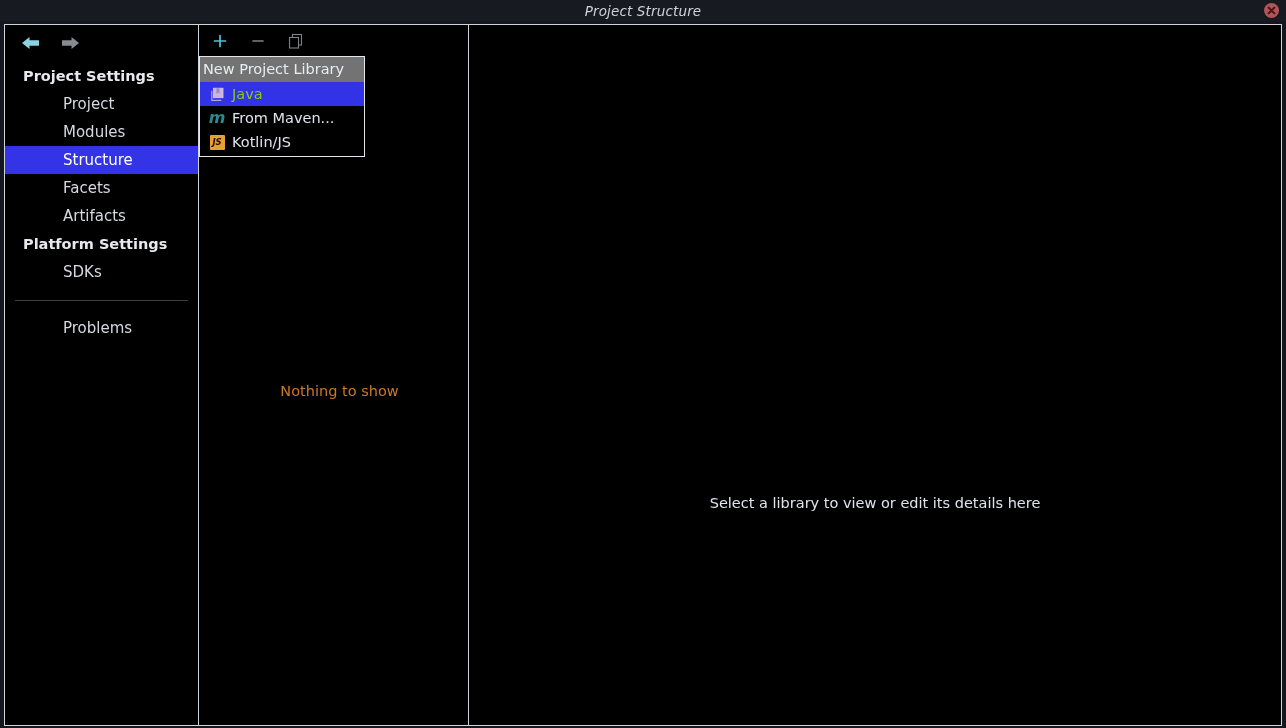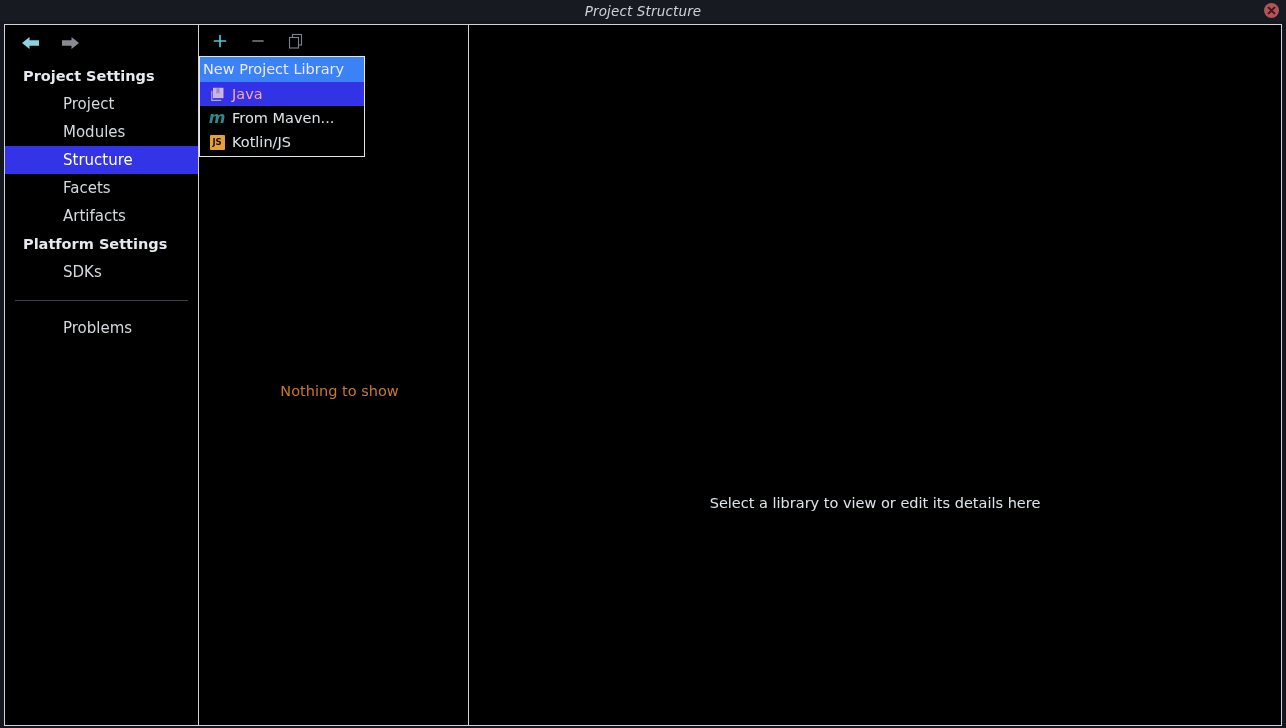--- a/index.html
+++ b/index.html
@@ -179,41 +179,41 @@
     left: 199px;
     top: 56px;
     width: 166px;
     background: #000000;
     border: 1px solid #e3e7ea;
     box-sizing: border-box;
     z-index: 40;
     padding-bottom: 2px;
   }
   .popup-header {
-    background: #3b82f6;
+    background: #737373;
     color: #e9ecf1;
     font-size: 14.5px;
     line-height: 25px;
     height: 25px;
     text-align: center;
     padding-right: 17px;
   }
   .popup-item {
     display: flex;
     align-items: center;
     height: 24px;
     padding-left: 9px;
     font-size: 14.5px;
     color: #dfe4e9;
     cursor: pointer;
     gap: 7px;
   }
   .popup-item.selected {
     background: #3232e6;
-    color: #fca5a5;
+    color: #84cc16;
   }
   .popup-icon {
     width: 16px;
     height: 16px;
     display: flex;
     align-items: center;
     justify-content: center;
     flex: 0 0 16px;
   }
   .popup-icon svg { display: block; }
@@ -223,20 +223,21 @@
     background: #e8a033;
     color: #17110a;
     font-size: 8.5px;
     font-weight: bold;
     font-family: "DejaVu Sans", "Liberation Sans", sans-serif;
     display: flex;
     align-items: center;
     justify-content: center;
     border-radius: 1px;
     letter-spacing: -0.2px;
+    font-style: italic;
   }
   .maven-m {
     color: #2b8a8f;
     font-size: 16px;
     font-style: italic;
     font-weight: bold;
     line-height: 14px;
   }
 </style>
 </head>

